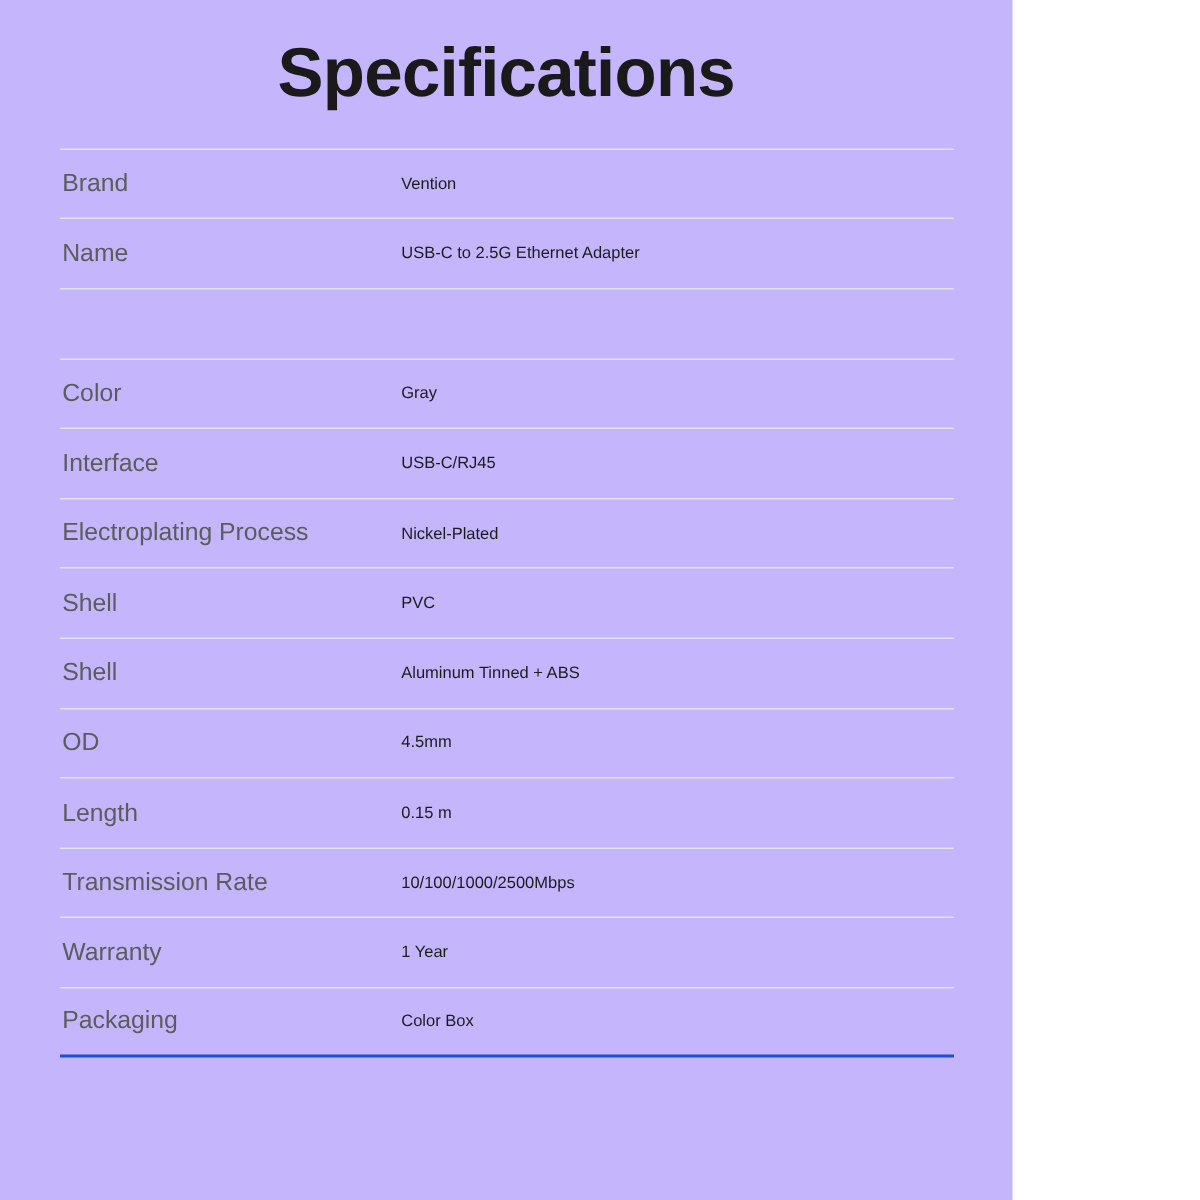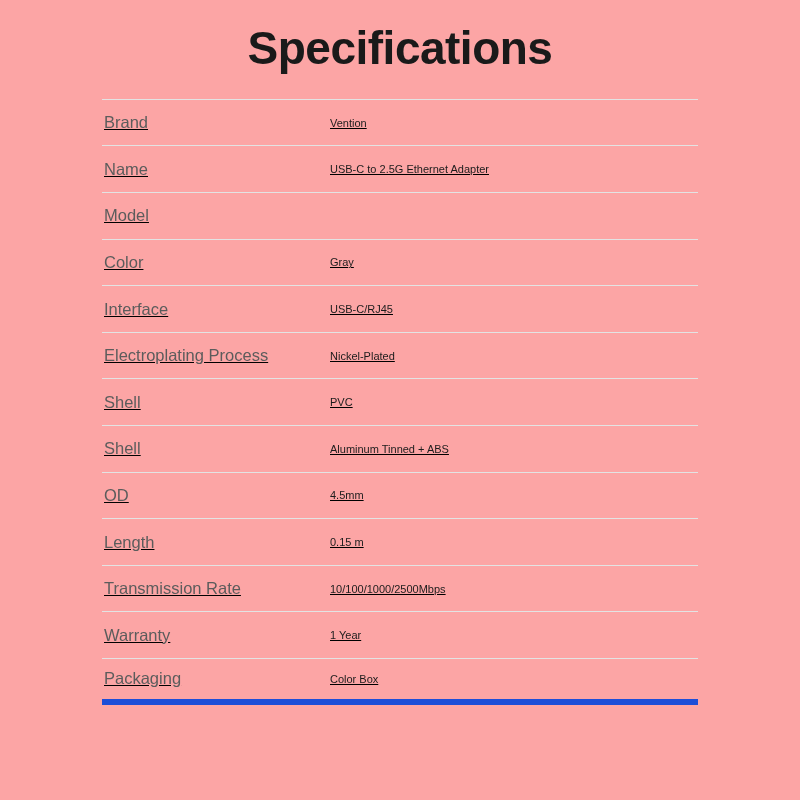--- a/index.html
+++ b/index.html
@@ -6,23 +6,23 @@
   html, body {
     margin: 0;
     padding: 0;
     width: 800px;
     height: 800px;
     background: #ffffff;
     font-family: "Liberation Sans", sans-serif;
     -webkit-font-smoothing: antialiased;
   }
   .page {
-    width: 800px;
+    width: 675px;
     height: 800px;
-    background: #fca5a5;
+    background: #c4b5fd;
     position: relative;
     overflow: hidden;
   }
   .spec-title {
     text-align: center;
     font-size: 46px;
     font-weight: bold;
     color: #1a1a1a;
     letter-spacing: -0.5px;
     margin: 22px 0 0 0;
@@ -31,24 +31,23 @@
   .spec-table {
     margin: 24px auto 0 auto;
     width: 596px;
     border-collapse: collapse;
   }
   .spec-row {
     display: flex;
     align-items: center;
     height: 46.6px;
     border-top: 1px solid #e3e3e3;
-    text-decoration: underline;
   }
   .spec-row:last-child {
-    border-bottom: 6px solid #1d4ed8;
+    border-bottom: 2px solid #1d4ed8;
     justify-content: flex-end;
   }
   .spec-key {
     width: 228px;
     flex: 0 0 228px;
     font-size: 16.5px;
     color: #5c5c5c;
     font-weight: normal;
     padding-left: 2px;
     white-space: nowrap;
@@ -74,21 +73,20 @@
       <div class="spec-key">Brand</div>
       <div class="spec-val">Vention</div>
     </div>
 
     <div class="spec-row">
       <div class="spec-key">Name</div>
       <div class="spec-val">USB-C to 2.5G Ethernet Adapter</div>
     </div>
 
     <div class="spec-row">
-      <div class="spec-key">Model</div>
     </div>
 
     <div class="spec-row">
       <div class="spec-key">Color</div>
       <div class="spec-val">Gray</div>
     </div>
 
     <div class="spec-row">
       <div class="spec-key">Interface</div>
       <div class="spec-val">USB-C/RJ45</div>

